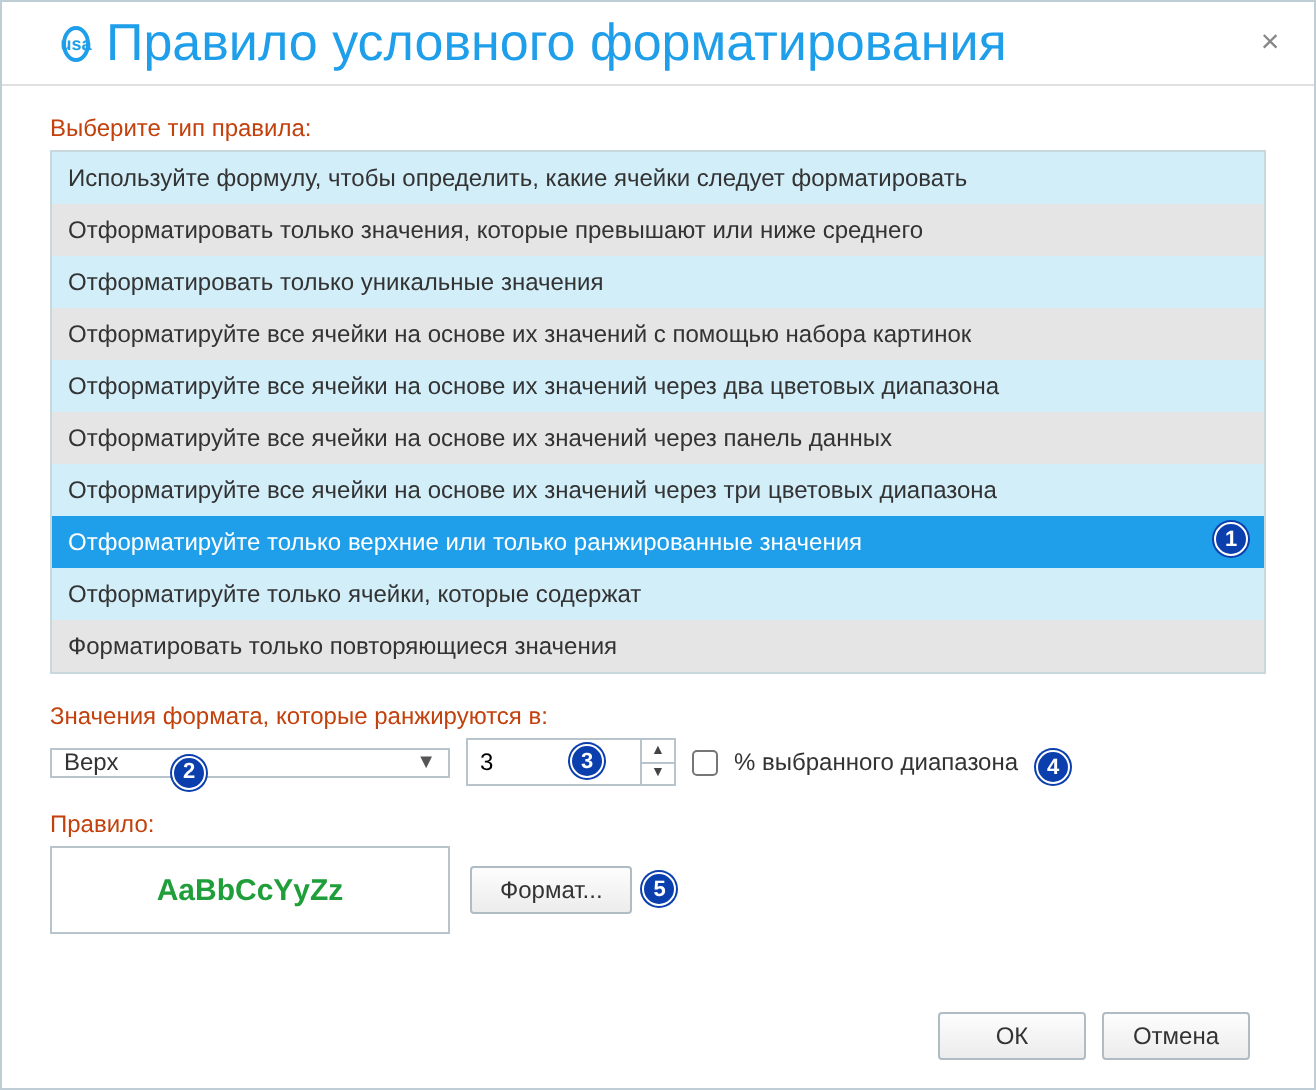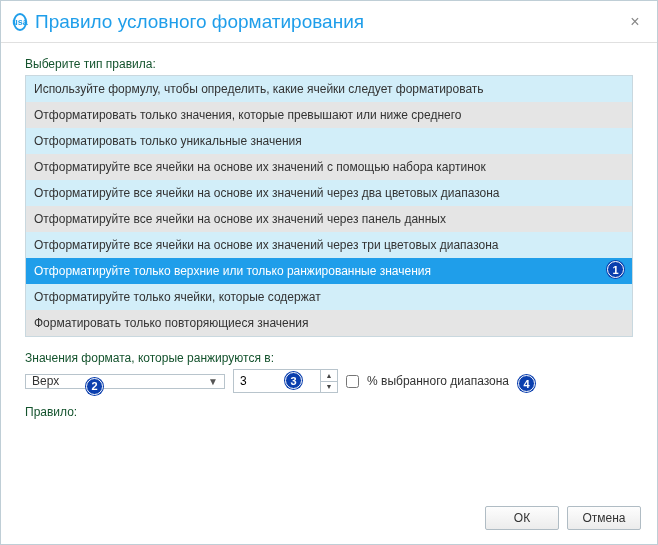--- a/index.html
+++ b/index.html
@@ -32,42 +32,43 @@
     border-radius: 50%;
     border: 2px solid #1f9eea;
     color: #1f9eea;
     font-size: 9px;
     font-weight: bold;
     display: flex;
     align-items: center;
     justify-content: center;
     margin-right: 8px;
     flex-shrink: 0;
+    margin-left: 18px;
   }
   .titlebar .title {
     color: #1f9eea;
-    font-size: 19px;
+    font-size: 26px;
     font-weight: 400;
     flex: 1;
   }
   .titlebar .close {
     color: #888;
     font-size: 16px;
     width: 20px;
     text-align: center;
     cursor: pointer;
   }
   .body {
     padding: 14px 24px 10px 24px;
     flex: 1;
     display: flex;
     flex-direction: column;
   }
   .label {
-    color: #14532d;
+    color: #c2410c;
     margin-bottom: 4px;
   }
   .rule-list {
     border: 1px solid #c9d8df;
     background: #fff;
     margin-bottom: 14px;
   }
   .rule-item {
     padding: 6px 8px;
     font-size: 12px;
@@ -167,21 +168,21 @@
     font-size: 12px;
     cursor: pointer;
     border-radius: 2px;
     min-width: 74px;
     text-align: center;
   }
   .footer {
     display: flex;
     justify-content: flex-end;
     gap: 8px;
-    padding: 10px 16px 14px;
+    padding: 10px 32px 14px;
   }
   .callout {
     display: inline-flex;
     align-items: center;
     justify-content: center;
     width: 17px;
     height: 17px;
     border-radius: 50%;
     background: #0b3fae;
     color: #fff;
@@ -245,20 +246,27 @@
 
       <label class="check-wrap" style="position:relative; padding-right:20px;">
         <input type="checkbox" style="">
         <span>% выбранного диапазона</span>
         <span class="callout" style="right:-6px; top:1px;">4</span>
       </label>
     </div>
 
     <div class="label">Правило:</div>
 
+    <div class="preview-row">
+      <div class="preview-box">AaBbCcYyZz</div>
+      <div style="position:relative;">
+        <div class="btn">Формат...</div>
+        <span class="callout" style="right:-22px; top:3px;">5</span>
+      </div>
+    </div>
   </div>
 
   <div class="footer">
     <div class="btn">ОК</div>
     <div class="btn">Отмена</div>
   </div>
 
 </div>
 
 </body></html>

